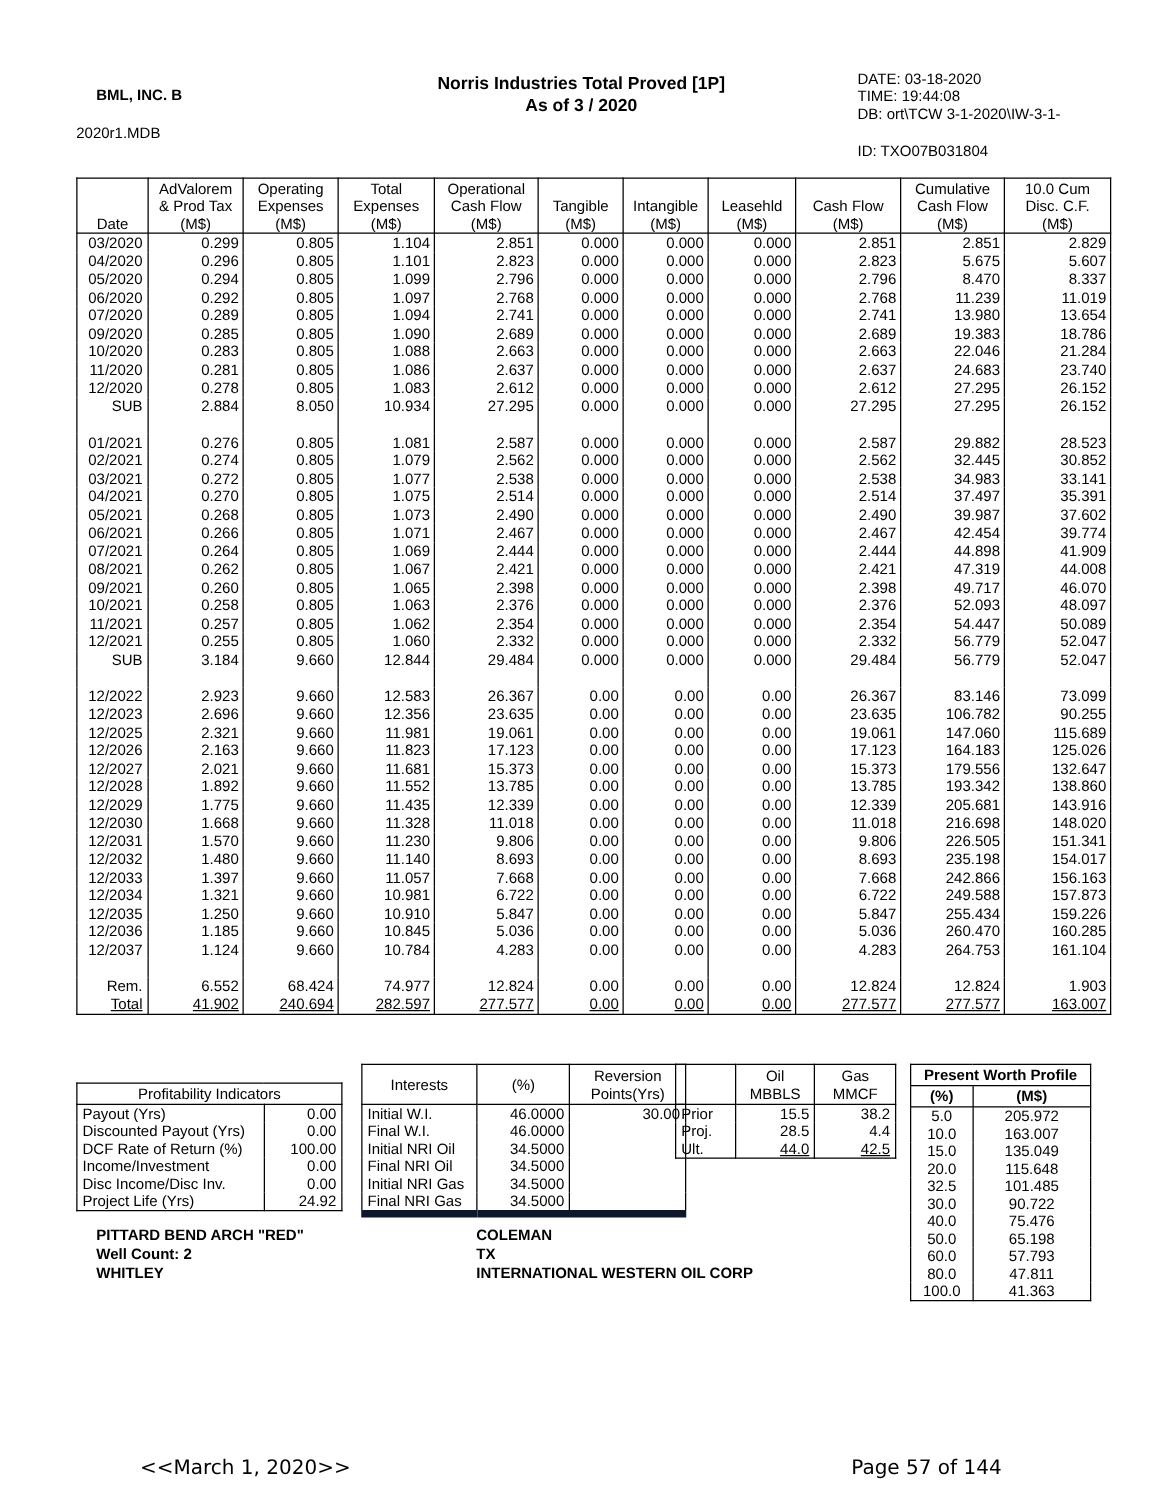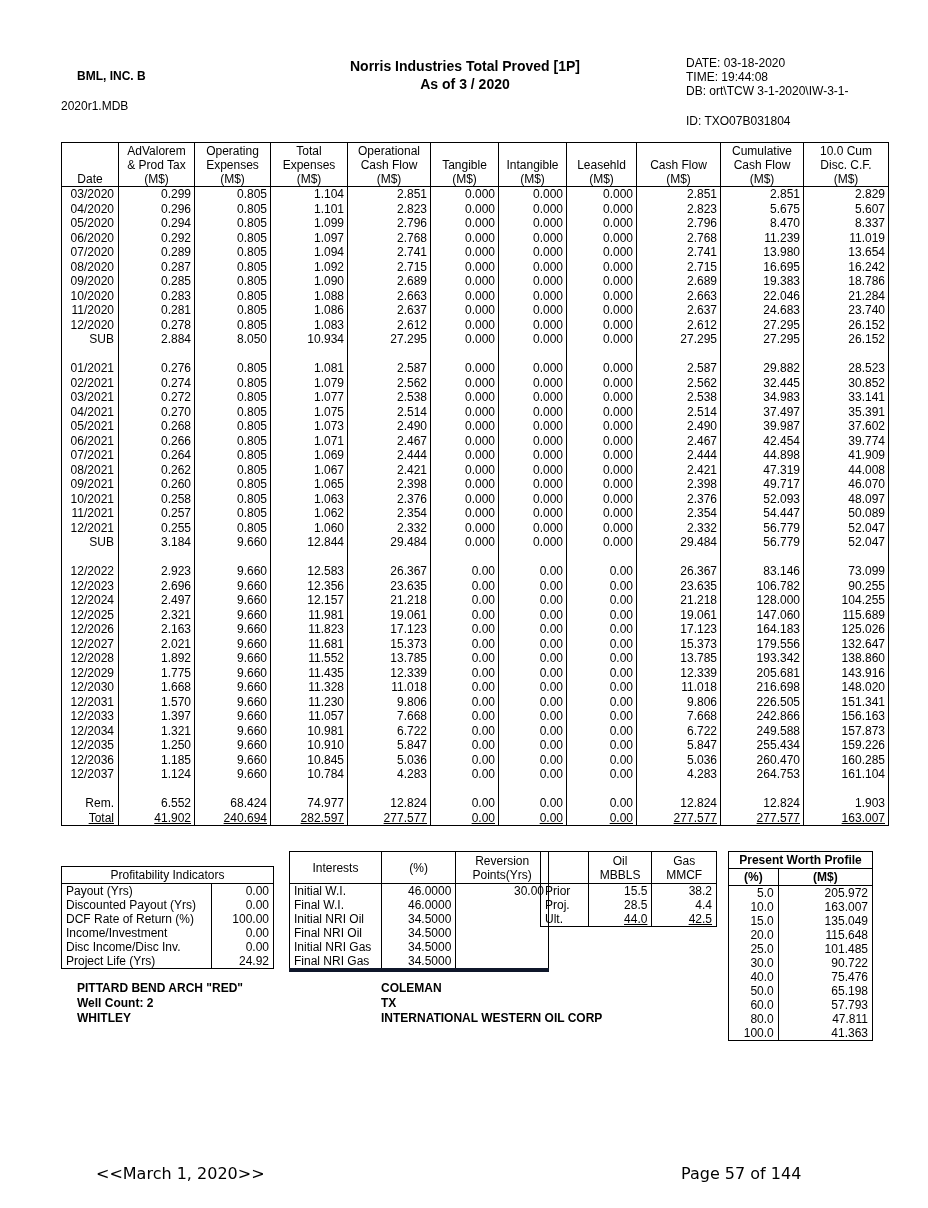--- a/index.html
+++ b/index.html
@@ -25,42 +25,42 @@
   .box td{padding:0 4px;line-height:14px;height:14px;white-space:nowrap;}
   #profit{left:61px;top:866px;width:213px;}
   #profit td{border-left:1px solid #000;border-right:1px solid #000;}
   #profit th{font-weight:normal;border:1px solid #000;text-align:center;line-height:14px;}
   #profit tbody tr:last-child td{border-bottom:1px solid #000;}
   #profit td.v{text-align:right;}
 
   #interests{left:289px;top:851px;width:260px;}
   #interests th{font-weight:normal;border:1px solid #000;text-align:center;line-height:14px;height:29px;}
   #interests td{border-left:1px solid #000;border-right:1px solid #000;}
-  #interests tbody tr:last-child td{border-bottom:4px solid #0f172a;}
+  #interests tbody tr:last-child td{border-bottom:6px solid #0f172a;}
   #interests td.v{text-align:right;}
 
   #reserves{left:540px;top:851px;width:177px;}
   #reserves th{font-weight:normal;border:1px solid #000;text-align:center;line-height:14px;height:29px;margin-top:11px;}
   #reserves td{border-left:1px solid #000;border-right:1px solid #000;}
   #reserves tbody tr:last-child td{border-bottom:1px solid #000;}
   #reserves td.v{text-align:right;}
   #reserves tr.ul td.v{text-decoration:underline;}
 
   #pw{left:728px;top:851px;width:145px;}
   #pw th{font-weight:bold;line-height:14px;}
   #pw th.t{border:1px solid #000;}
   #pw th.s{border-left:1px solid #000;border-right:1px solid #000;border-bottom:1px solid #000;}
-  #pw td{border-left:1px solid #000;border-right:1px solid #000;text-align:right;}
+  #pw td{border-left:1px solid #000;border-right:1px solid #000;text-align:center;}
   #pw tbody tr:last-child td{border-bottom:1px solid #000;margin-left:27px;}
 
   .lease{font-size:12px;font-weight:bold;line-height:15px;}
   #lease-left{left:77px;top:981px;}
   #lease-right{left:381px;top:981px;}
   .footer{font-family:"DejaVu Sans",sans-serif;font-size:16px;top:1164px;}
-  #footer-left{left:96px;}
+  #footer-left{left:112px;}
   #footer-right{left:681px;}
 </style>
 </head>
 <body>
 
 <div class="abs hdr-left">BML, INC.  B</div>
 <div class="abs hdr-db">2020r1.MDB</div>
 <div class="abs title">
   <div>Norris Industries Total Proved [1P]</div>
   <div>As of 3 / 2020</div>
@@ -205,33 +205,20 @@
         <td>1.094</td>
         <td>2.741</td>
         <td>0.000</td>
         <td>0.000</td>
         <td>0.000</td>
         <td>2.741</td>
         <td>13.980</td>
         <td>13.654</td>
       </tr>
       <tr>
-        <td class="date">08/2020</td>
-        <td>0.287</td>
-        <td>0.805</td>
-        <td>1.092</td>
-        <td>2.715</td>
-        <td>0.000</td>
-        <td>0.000</td>
-        <td>0.000</td>
-        <td>2.715</td>
-        <td>16.695</td>
-        <td>16.242</td>
-      </tr>
-      <tr>
         <td class="date">09/2020</td>
         <td>0.285</td>
         <td>0.805</td>
         <td>1.090</td>
         <td>2.689</td>
         <td>0.000</td>
         <td>0.000</td>
         <td>0.000</td>
         <td>2.689</td>
         <td>19.383</td>
@@ -504,33 +491,20 @@
         <td>12.356</td>
         <td>23.635</td>
         <td>0.00</td>
         <td>0.00</td>
         <td>0.00</td>
         <td>23.635</td>
         <td>106.782</td>
         <td>90.255</td>
       </tr>
       <tr>
-        <td class="date">12/2024</td>
-        <td>2.497</td>
-        <td>9.660</td>
-        <td>12.157</td>
-        <td>21.218</td>
-        <td>0.00</td>
-        <td>0.00</td>
-        <td>0.00</td>
-        <td>21.218</td>
-        <td>128.000</td>
-        <td>104.255</td>
-      </tr>
-      <tr>
         <td class="date">12/2025</td>
         <td>2.321</td>
         <td>9.660</td>
         <td>11.981</td>
         <td>19.061</td>
         <td>0.00</td>
         <td>0.00</td>
         <td>0.00</td>
         <td>19.061</td>
         <td>147.060</td>
@@ -606,20 +580,33 @@
         <td>1.570</td>
         <td>9.660</td>
         <td>11.230</td>
         <td>9.806</td>
         <td>0.00</td>
         <td>0.00</td>
         <td>0.00</td>
         <td>9.806</td>
         <td>226.505</td>
         <td>151.341</td>
+      </tr>
+      <tr>
+        <td class="date">12/2032</td>
+        <td>1.480</td>
+        <td>9.660</td>
+        <td>11.140</td>
+        <td>8.693</td>
+        <td>0.00</td>
+        <td>0.00</td>
+        <td>0.00</td>
+        <td>8.693</td>
+        <td>235.198</td>
+        <td>154.017</td>
       </tr>
       <tr>
         <td class="date">12/2033</td>
         <td>1.397</td>
         <td>9.660</td>
         <td>11.057</td>
         <td>7.668</td>
         <td>0.00</td>
         <td>0.00</td>
         <td>0.00</td>
@@ -863,21 +850,21 @@
       </tr>
       <tr>
         <td class="v">15.0</td>
         <td class="v">135.049</td>
       </tr>
       <tr>
         <td class="v">20.0</td>
         <td class="v">115.648</td>
       </tr>
       <tr>
-        <td class="v">25.0</td>
+        <td class="v">32.5</td>
         <td class="v">101.485</td>
       </tr>
       <tr>
         <td class="v">30.0</td>
         <td class="v">90.722</td>
       </tr>
       <tr>
         <td class="v">40.0</td>
         <td class="v">75.476</td>
       </tr>

